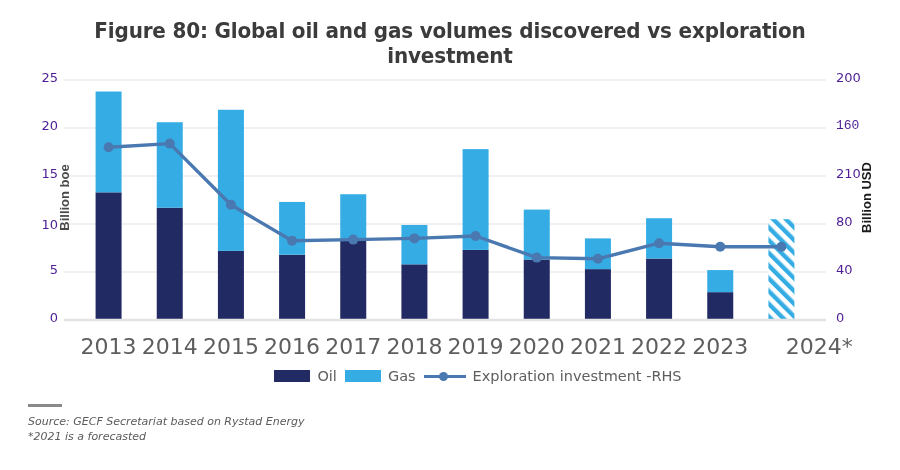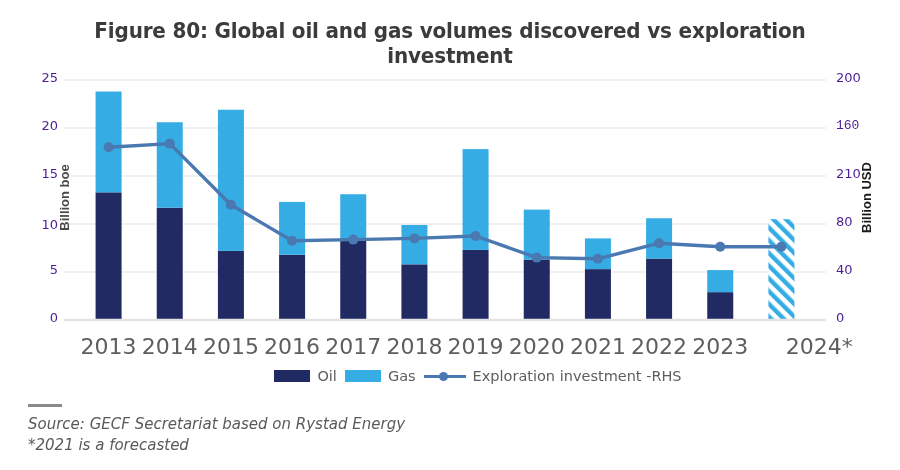--- a/index.html
+++ b/index.html
@@ -128,21 +128,21 @@
     top: 404px;
     width: 700px;
   }
   .rule {
     width: 34px;
     height: 2.5px;
     background: #8a8a8a;
     margin-bottom: 7px;
   }
   .source-line {
-    font-size: 15px;
+    font-size: 11px;
     font-style: italic;
     color: #5a5a5a;
     line-height: 1.45;
     font-family: "DejaVu Sans", sans-serif;
   }
 </style>
 </head>
 <body>
 
 <div id="figure">

